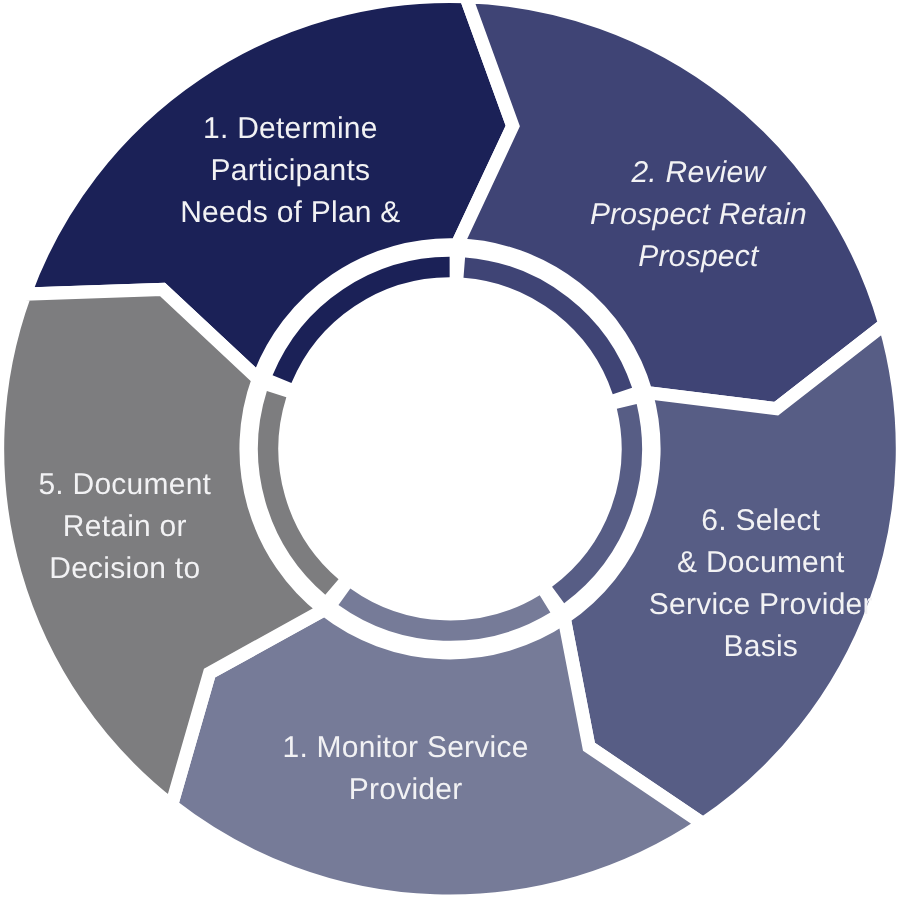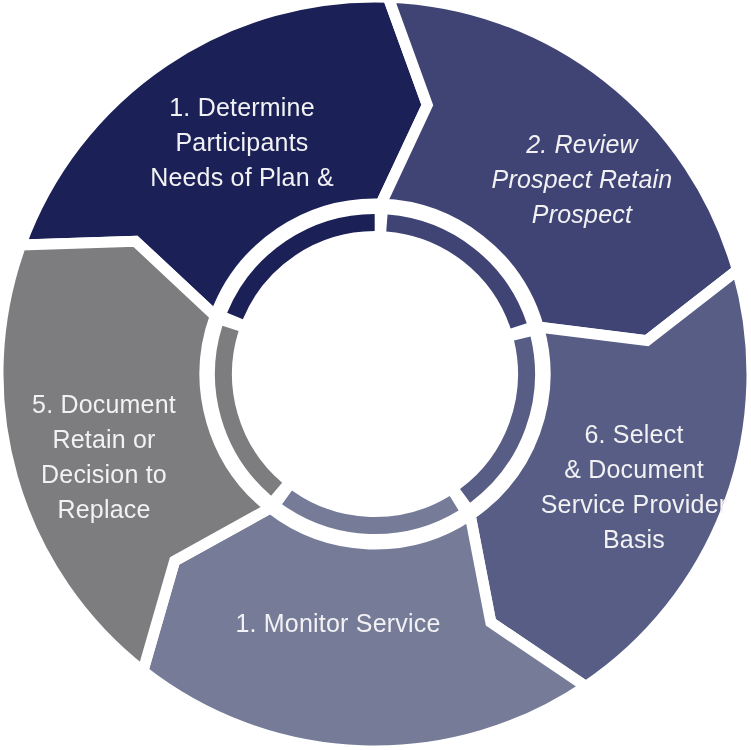--- a/index.html
+++ b/index.html
@@ -77,22 +77,22 @@
 
   <div class="seg-label" style="left:519px; top:417px; width:230px;">
     <div>6. Select</div>
     <div>&amp; Document</div>
     <div>Service Provider</div>
     <div>Basis</div>
   </div>
 
   <div class="seg-label" style="left:198px; top:606px; width:280px;">
     <div>1. Monitor Service</div>
+    <div>Provider</div>
   </div>
 
   <div class="seg-label" style="left:0px; top:366px; width:208px;margin-top:21px;">
     <div>5. Document</div>
     <div>Retain or</div>
     <div>Decision to</div>
-    <div>Replace</div>
   </div>
 
 </div>
 
 </body></html>

